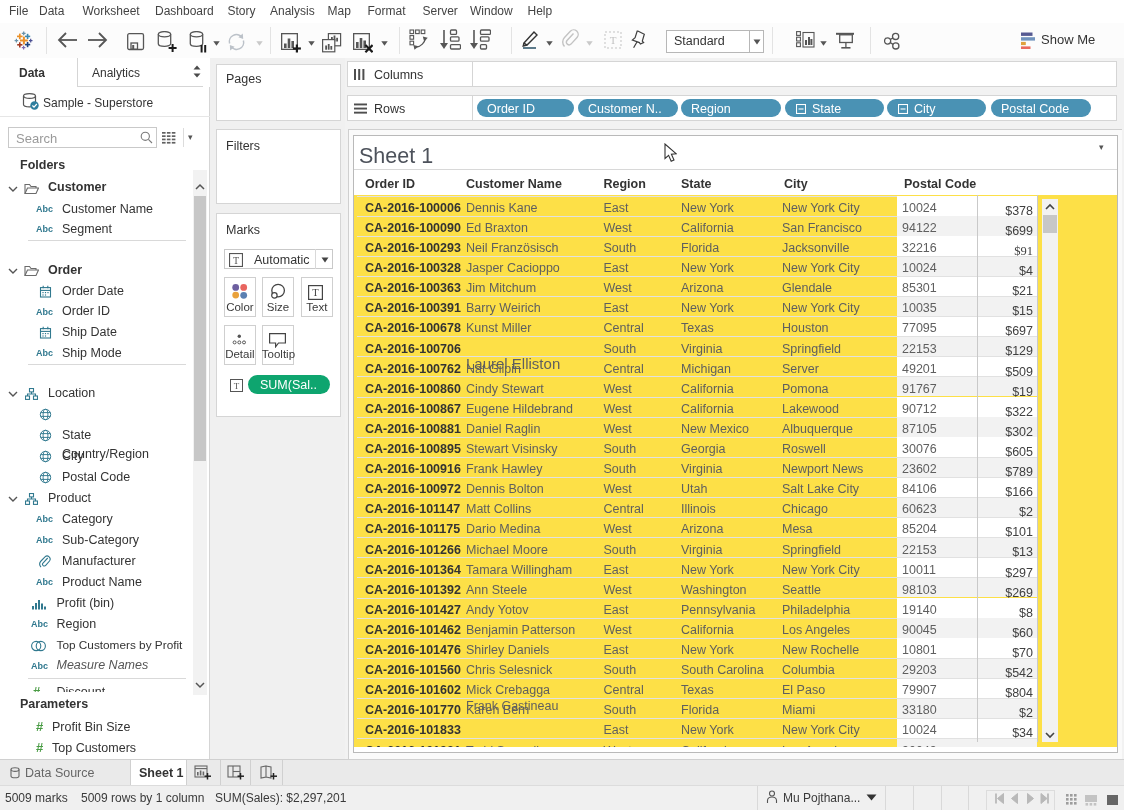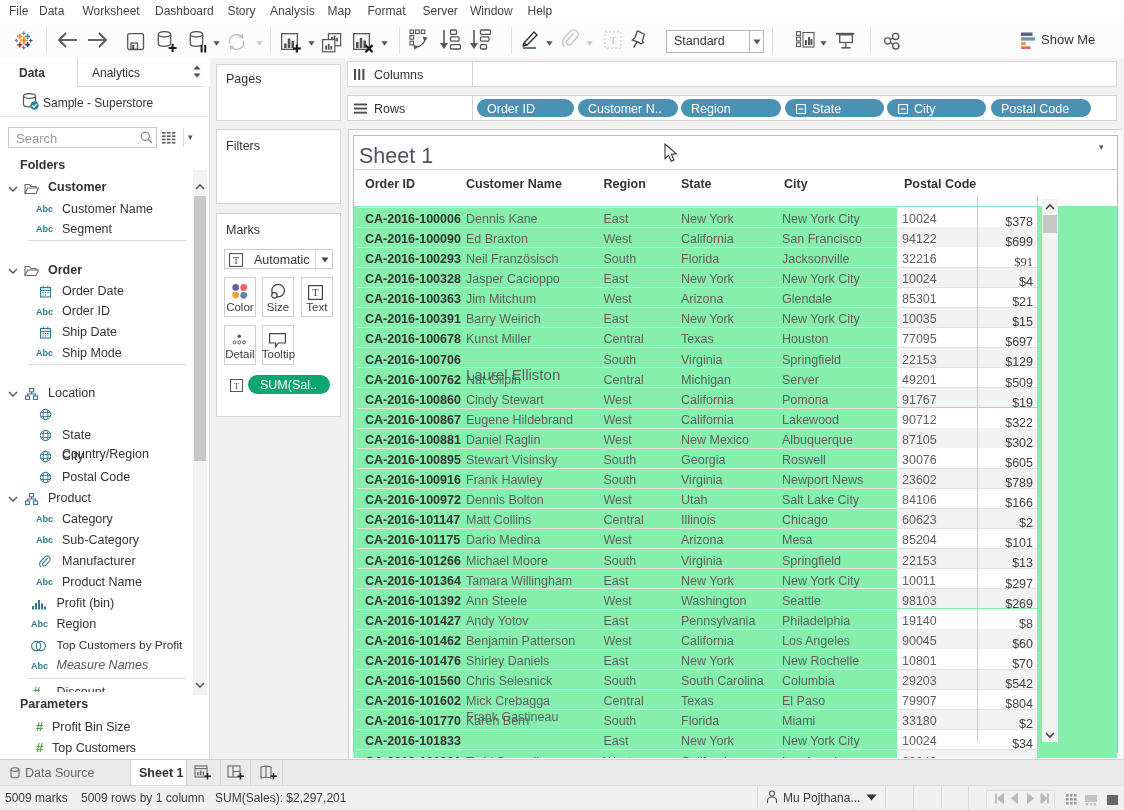--- a/index.html
+++ b/index.html
@@ -603,21 +603,21 @@
 <div class="abs" style="left:354px;top:169px;width:763px;height:1px;background:#d8d8d8;"></div>
 <svg class="abs" style="left:664px;top:143px;" width="13" height="20" viewBox="0 0 13 20">
     <path d="M1,1 L1,15.5 L4.6,12.3 L7.2,18.3 L10,17 L7.4,11.2 L12,10.7 Z" fill="#fff" stroke="#333" stroke-width="1.1"></path>
   </svg>
 <div class="txt" style="left:365px;top:177px;font-size:12.5px;font-weight:bold;color:#333;">Order ID</div>
 <div class="txt" style="left:466px;top:177px;font-size:12.5px;font-weight:bold;color:#333;">Customer Name</div>
 <div class="txt" style="left:603.5px;top:177px;font-size:12.5px;font-weight:bold;color:#333;">Region</div>
 <div class="txt" style="left:681px;top:177px;font-size:12.5px;font-weight:bold;color:#333;">State</div>
 <div class="txt" style="left:784px;top:177px;font-size:12.5px;font-weight:bold;color:#333;">City</div>
 <div class="txt" style="left:904px;top:177px;font-size:12.5px;font-weight:bold;color:#333;">Postal Code</div>
-<div class="abs" style="left:354px;top:195px;width:763px;height:552px;overflow:hidden;background:#86efac;margin-top:11px;">
+<div class="abs" style="left:354px;top:195px;width:763px;height:552px;overflow:hidden;background:#fde047;">
 <div class="abs" style="left:3px;top:0.6px;width:680px;height:1px;background:#e1e1e1;"></div>
 <div class="abs" style="left:543px;top:1.2px;width:140px;height:19.4px;background:#ffffff;"></div>
 <div class="abs" style="left:3px;top:20.6px;width:680px;height:1px;background:#e1e1e1;"></div>
 <div class="txt" style="left:11px;top:5.8px;font-size:12.5px;font-weight:bold;color:#333;">CA-2016-100006</div>
 <div class="txt" style="left:112px;top:5.8px;font-size:12.5px;color:#5f5f5f;">Dennis Kane</div>
 <div class="txt" style="left:249.5px;top:5.8px;font-size:12.5px;color:#5f5f5f;">East</div>
 <div class="txt" style="left:327px;top:5.8px;font-size:12.5px;color:#5f5f5f;">New York</div>
 <div class="txt" style="left:428px;top:5.8px;font-size:12.5px;color:#5f5f5f;">New York City</div>
 <div class="txt" style="left:548px;top:5.8px;font-size:12.5px;color:#5f5f5f;">10024</div>
 <div class="abs" style="left:623px;top:1.2px;width:60px;height:19.4px;text-align:right;"><span style="font-size:12.5px;color:#404040;position:relative;top:4.6px;right:4px;">$378</span></div>

